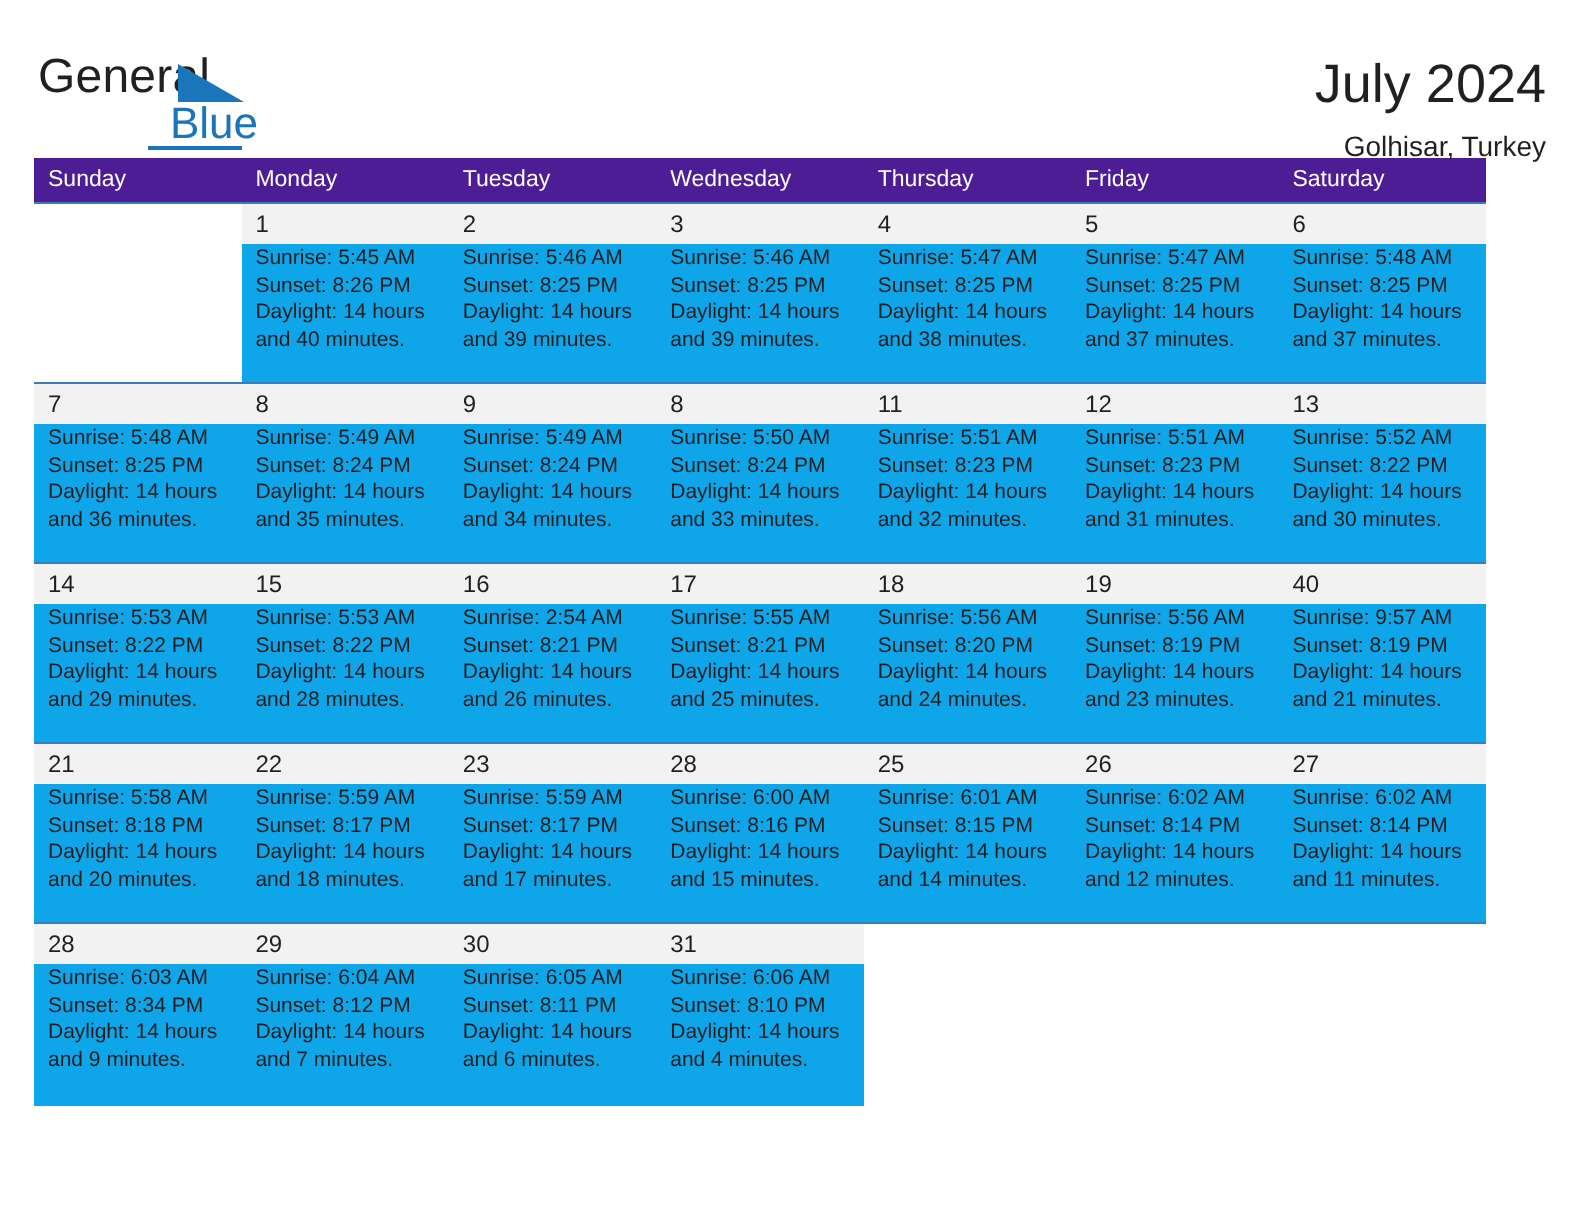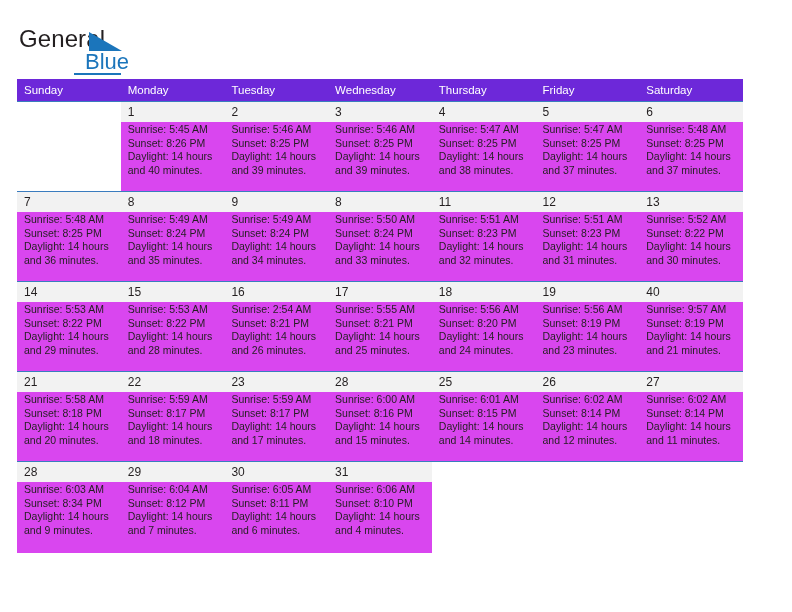--- a/index.html
+++ b/index.html
@@ -92,21 +92,21 @@
   }
 
   
   .calendar {
     width: 726px;
     border-collapse: collapse;
     table-layout: fixed;
     margin-top: 5px;
   }
   .calendar th {
-    background: #6d28d9;
+    background: #4c1d95;
     color: #ffffff;
     font-size: 11.5px;
     font-weight: normal;
     text-align: left;
     padding: 5px 0 5px 7px;
     height: 19px;
     box-sizing: border-box;
     border: none;
   }
   .calendar td {
@@ -132,21 +132,21 @@
     font-size: 12px;
     color: #231f20;
     line-height: 15px;
     padding-top: 1px;
     height: 17px;
   }
   .dayinfo {
     font-size: 10.5px;
     line-height: 13.6px;
     color: #231f20;
-    background: #d946ef;
+    background: #0ea5e9;
     margin-left: -7px;
     margin-right: -7px;
     padding: 1px 7px 4px 7px;
     height: 71px;
     box-sizing: border-box;
   }
   td.empty .cell .dayinfo { background: #ffffff; }
   .info-line { white-space: nowrap; }
 </style>
 </head>
@@ -157,20 +157,22 @@
   <div class="header">
 
     <div class="logo">
       <span class="logo-general">General</span>
       <span class="logo-tri"></span>
       <span class="logo-blue">Blue</span>
       <span class="logo-underline"></span>
     </div>
 
     <div class="title-block">
+      <h1 class="cal-title">July 2024</h1>
+      <h2 class="cal-subtitle">Golhisar, Turkey</h2>
     </div>
 
   </div>
 
   <table class="calendar">
     <thead>
       <tr>
         <th>Sunday</th>
         <th>Monday</th>
         <th>Tuesday</th>

